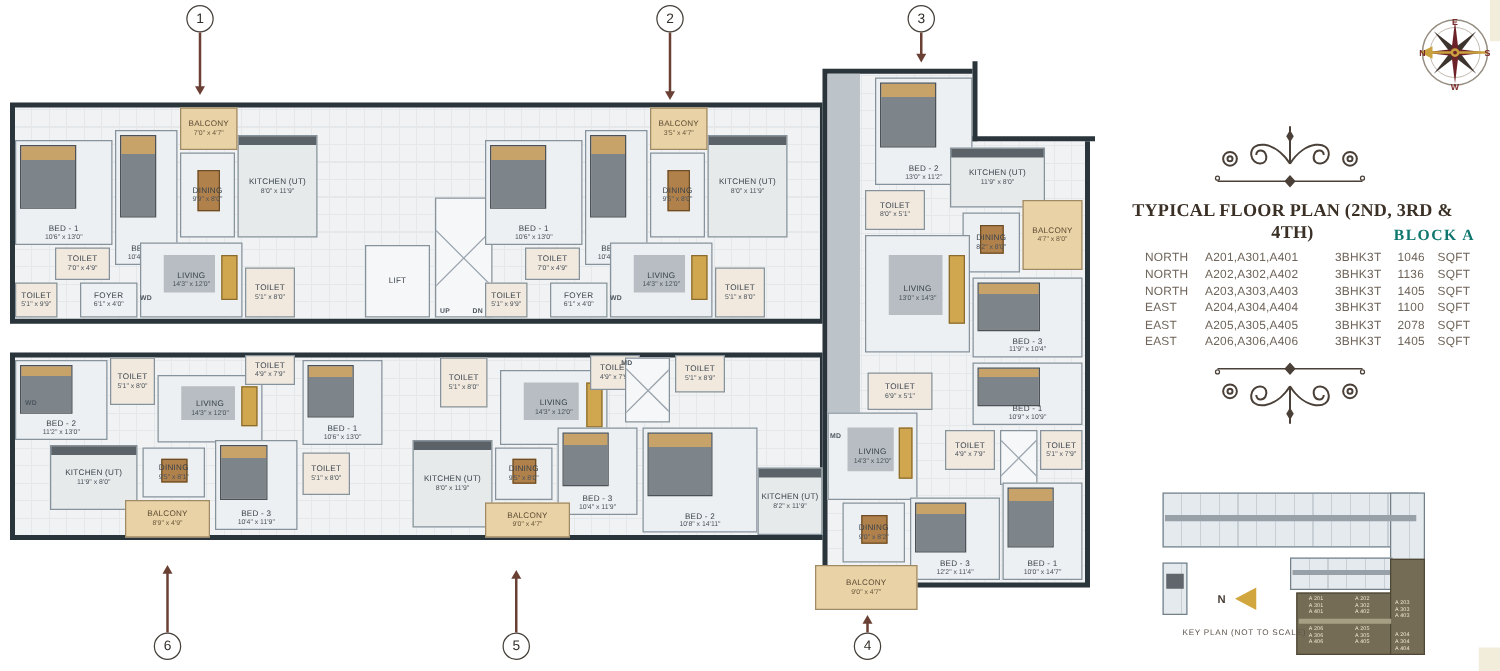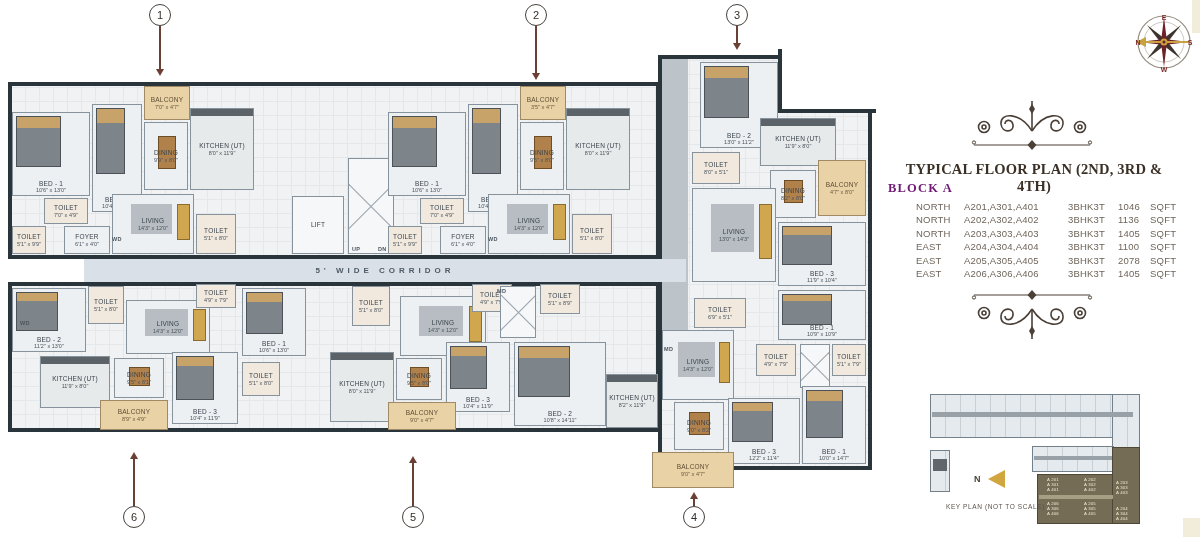--- a/index.html
+++ b/index.html
@@ -44,22 +44,22 @@
         border-radius:50%;background:#fff;display:flex;align-items:center;justify-content:center;
         font-size:11px;color:#332e29;z-index:6;}
   .marker-line{position:absolute;width:1.5px;background:#6b4034;z-index:6;}
   .arr-down,.arr-up{position:absolute;width:0;height:0;border-left:4px solid transparent;
         border-right:4px solid transparent;z-index:6;}
   .arr-down{border-top:7px solid #6b4034;}
   .arr-up{border-bottom:7px solid #6b4034;}
   
   .fp-title{position:absolute;left:888px;top:161px;width:292px;text-align:center;
         font-family:"Liberation Serif",serif;font-weight:bold;font-size:14.5px;color:#3b3026;letter-spacing:.2px;}
-  .fp-sub{position:absolute;left:888px;top:181px;width:292px;text-align:left;
-        font-family:"Liberation Serif",serif;font-weight:bold;font-size:12.5px;color:#701a75;letter-spacing:1.2px;}
+  .fp-sub{position:absolute;left:888px;top:181px;width:292px;text-align:right;
+        font-family:"Liberation Serif",serif;font-weight:bold;font-size:12.5px;color:#0f766e;letter-spacing:1.2px;}
   .spec-table{position:absolute;left:916px;top:200px;width:270px;}
   .spec-row{display:grid;grid-template-columns:48px 104px 50px 32px 36px;font-size:9.5px;
         color:#6e6459;letter-spacing:.2px;line-height:13.4px;}
   .ornament{position:absolute;z-index:2;}
   .cream{position:absolute;background:#f2ecda;z-index:0;}
   
   .keyplan{position:absolute;inset:0;z-index:2;}
   .kp-light{position:absolute;box-sizing:border-box;background:#e4eaee;border:1px solid #73808a;
         background-image:repeating-linear-gradient(90deg,transparent 0 14px,#c8d0d6 14px 15px);}
   .kp-dark{position:absolute;box-sizing:border-box;background:#746c55;border:1px solid #4e4736;}
@@ -78,23 +78,20 @@
 
 <div class="cream" style="left:1192px;top:0;width:8px;height:33px;"></div>
 <div class="cream" style="left:1183px;top:518px;width:17px;height:19px;"></div>
 
 <div class="plan">
   <div class="block" style="left:8px;top:82px;width:652px;height:177px;"></div>
   <div class="block" style="left:8px;top:282px;width:652px;height:150px;"></div>
   <div class="block" style="left:658px;top:55px;width:214px;height:415px;"></div>
   <div class="mask" style="left:778px;top:49px;width:98px;height:64px;"></div>
   <div class="vcorridor" style="left:662px;top:59px;width:26px;height:328px;"></div>
-  <div class="corridor" style="left:84px;top:259px;width:602px;height:23px;">
-    <span>5' WIDE CORRIDOR</span>
-  </div>
   <div style="position:absolute;inset:0;">
       <div class="room balcony" style="left: 144px; top: 86px; width: 46px; height: 34px;">
         <div class="rlabel">
           <div>BALCONY</div>
           <div class="rdims">7'0" x 4'7"</div>
         </div>
       </div>
       <div class="room bed" style="left: 12px; top: 112px; width: 78px; height: 84px;">
         <div class="g-bed"></div>
         <div class="rlabel">

